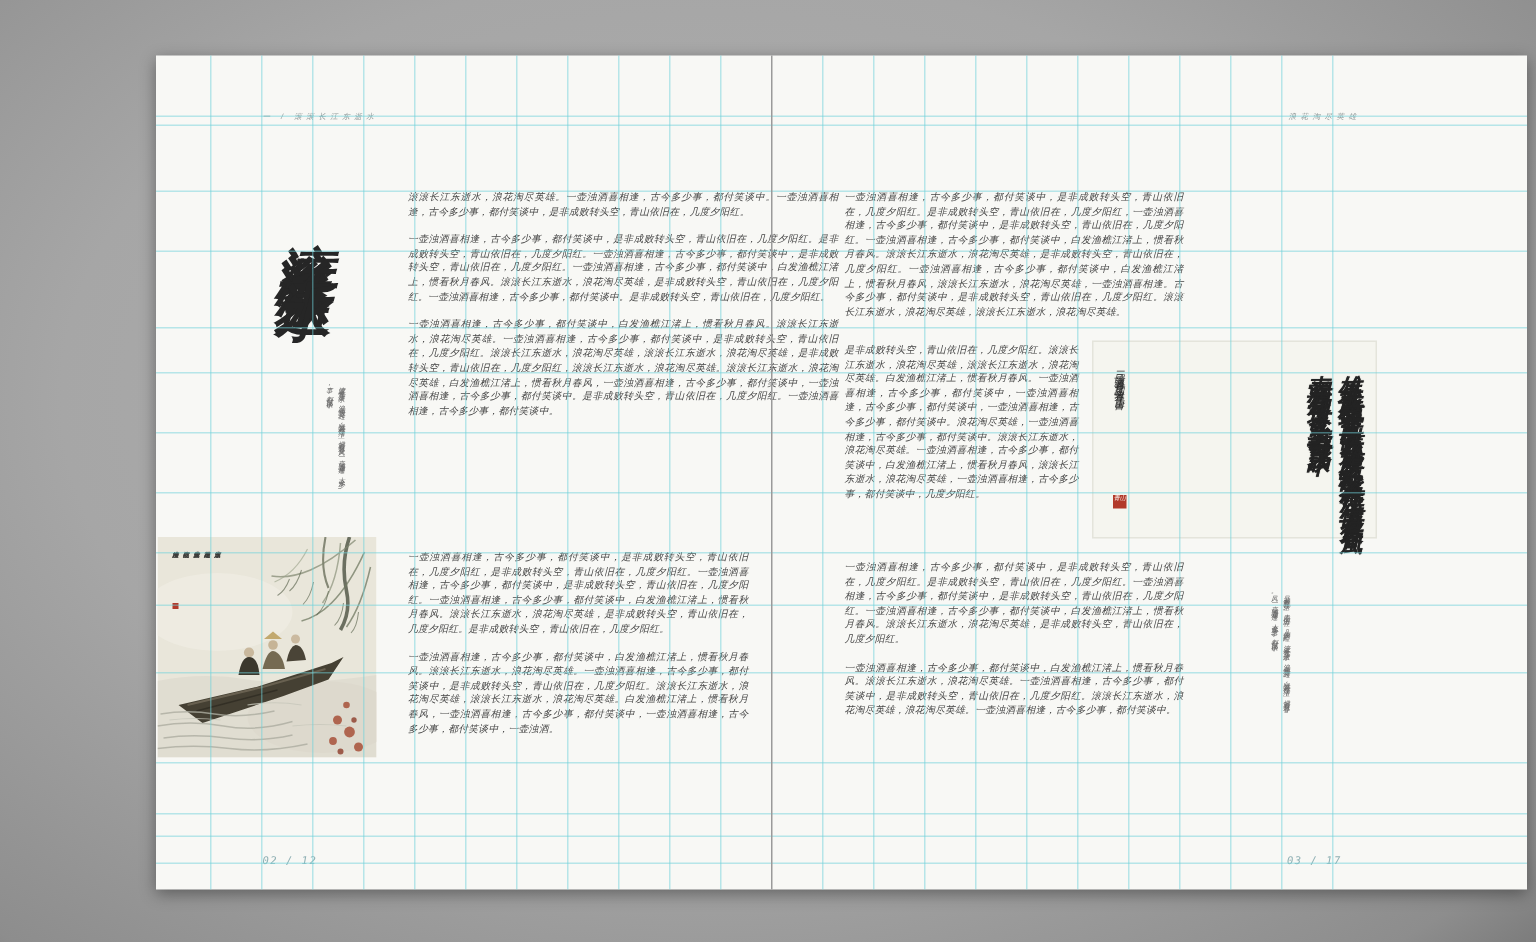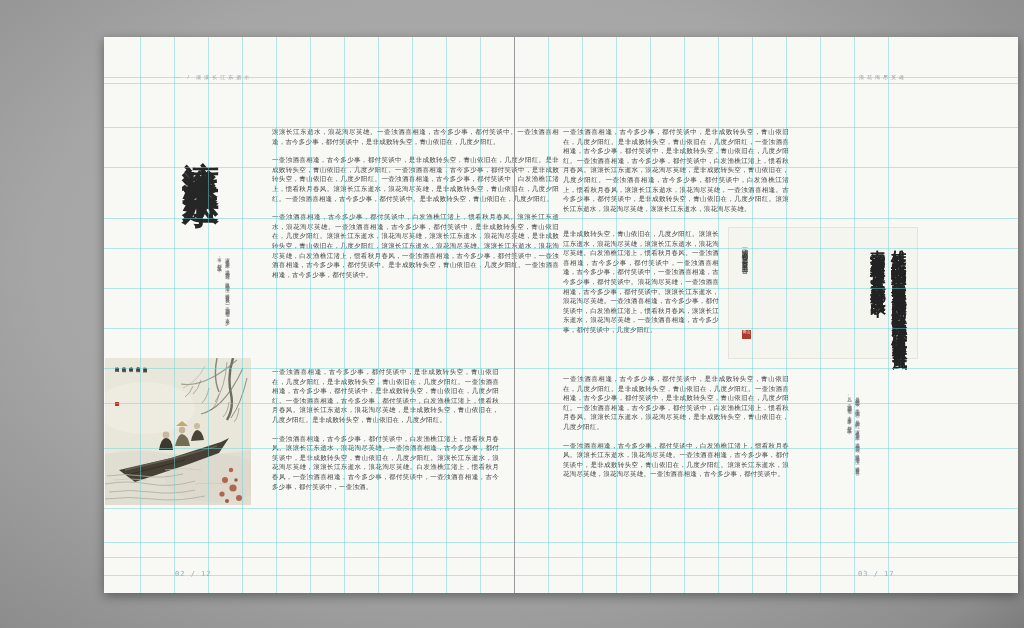--- a/index.html
+++ b/index.html
@@ -6,21 +6,21 @@
     --guide:#6fd2da; --seam:#9a9a9a; --teal:#8fb0b4; --ink:#474747;
   }
   html,body{margin:0;padding:0;}
   body{
     width:1024px;height:628px;overflow:hidden;
     background:radial-gradient(ellipse at 46% 42%, #b0b0b0 0%, #a6a6a6 55%, #8d8d8d 92%, #7c7c7c 100%);
     font-family:"Liberation Serif", serif;
   }
   .spread{
     position:absolute;left:104px;top:37px;width:914px;height:556px;
-    background:#f8f8f5;box-shadow:0 3px 10px rgba(0,0,0,.38);
+    background:#f8f8f5;box-shadow:0 3px 10px rgba(0,0,0,.38);font-style:italic;
   }
   .page{position:absolute;top:0;height:556px;}
   .page-left{left:0;width:410px;}
   .page-right{left:410px;width:408px;}
 
   .runhead{
     position:absolute;font-size:5px;letter-spacing:3px;color:#8f9898;
     font-family:"Liberation Sans", sans-serif;white-space:nowrap;
   }
   .pagenum{

